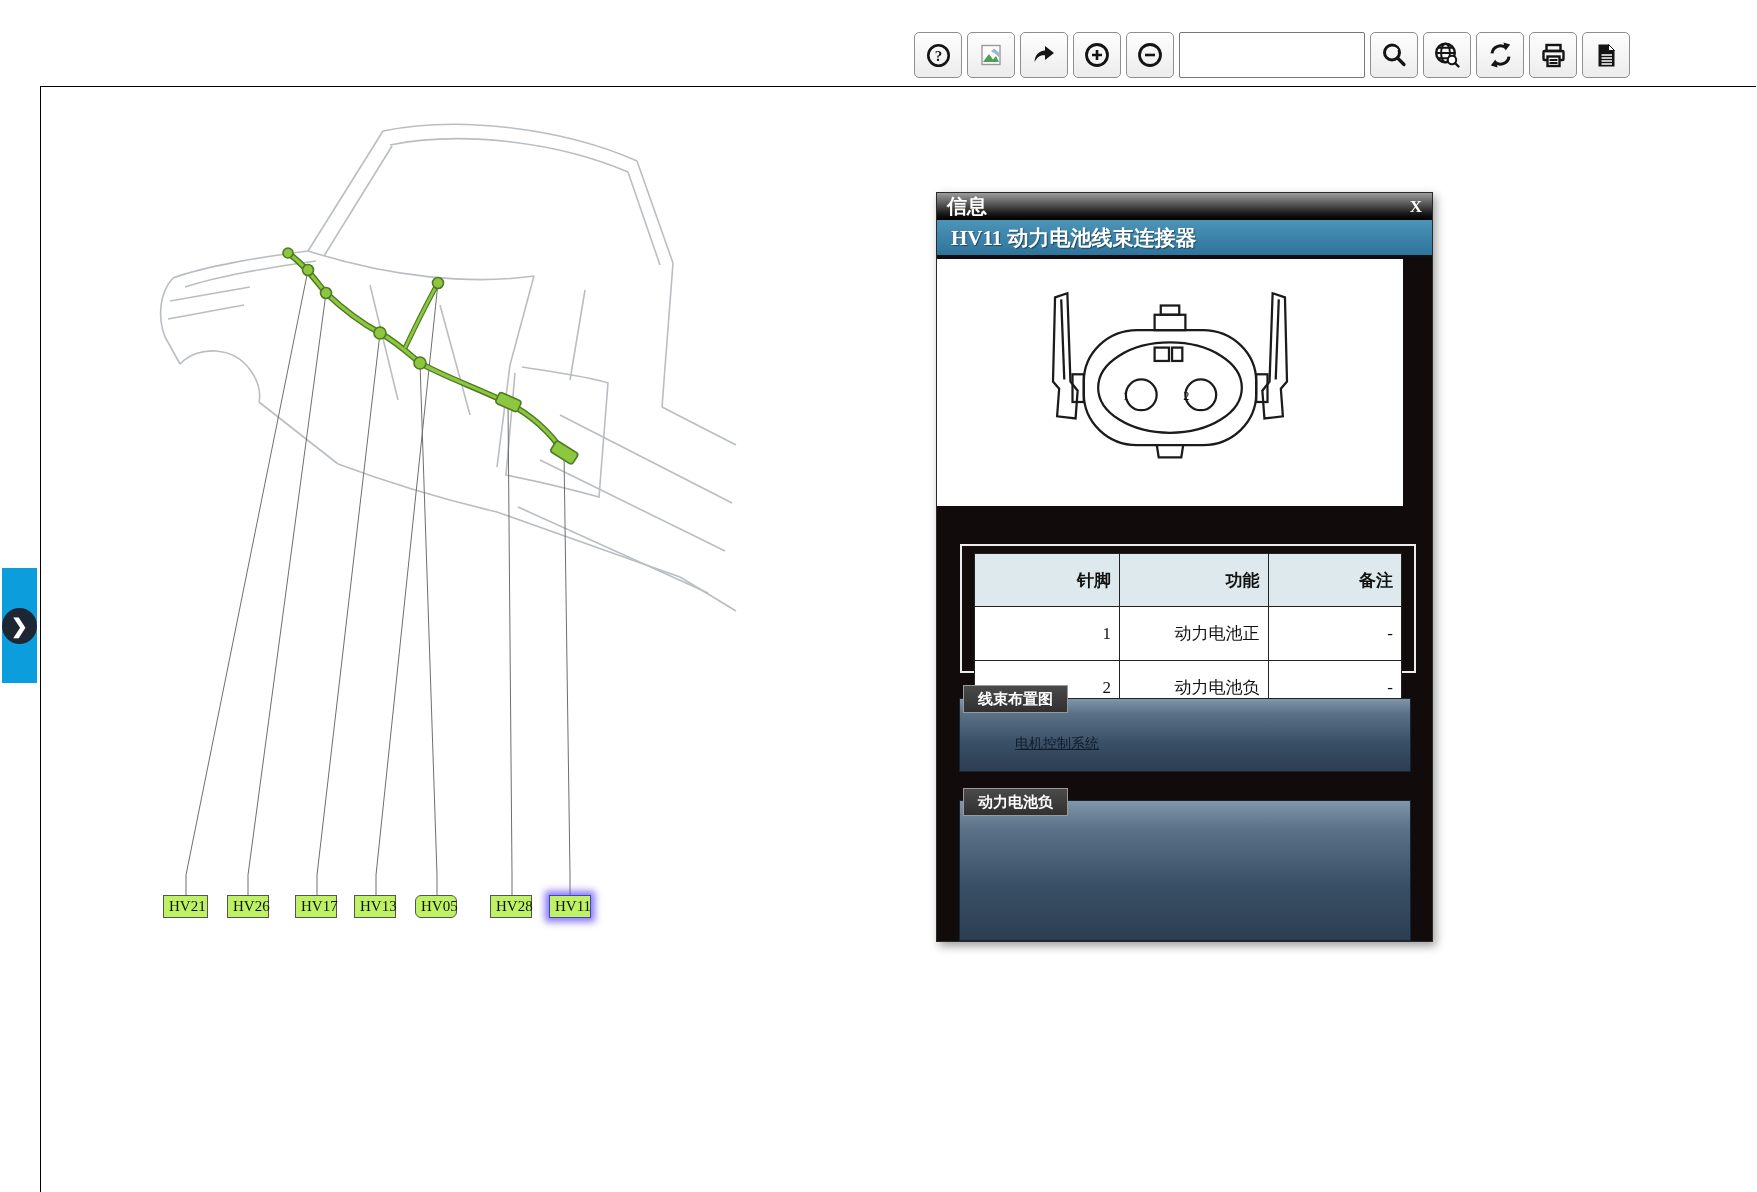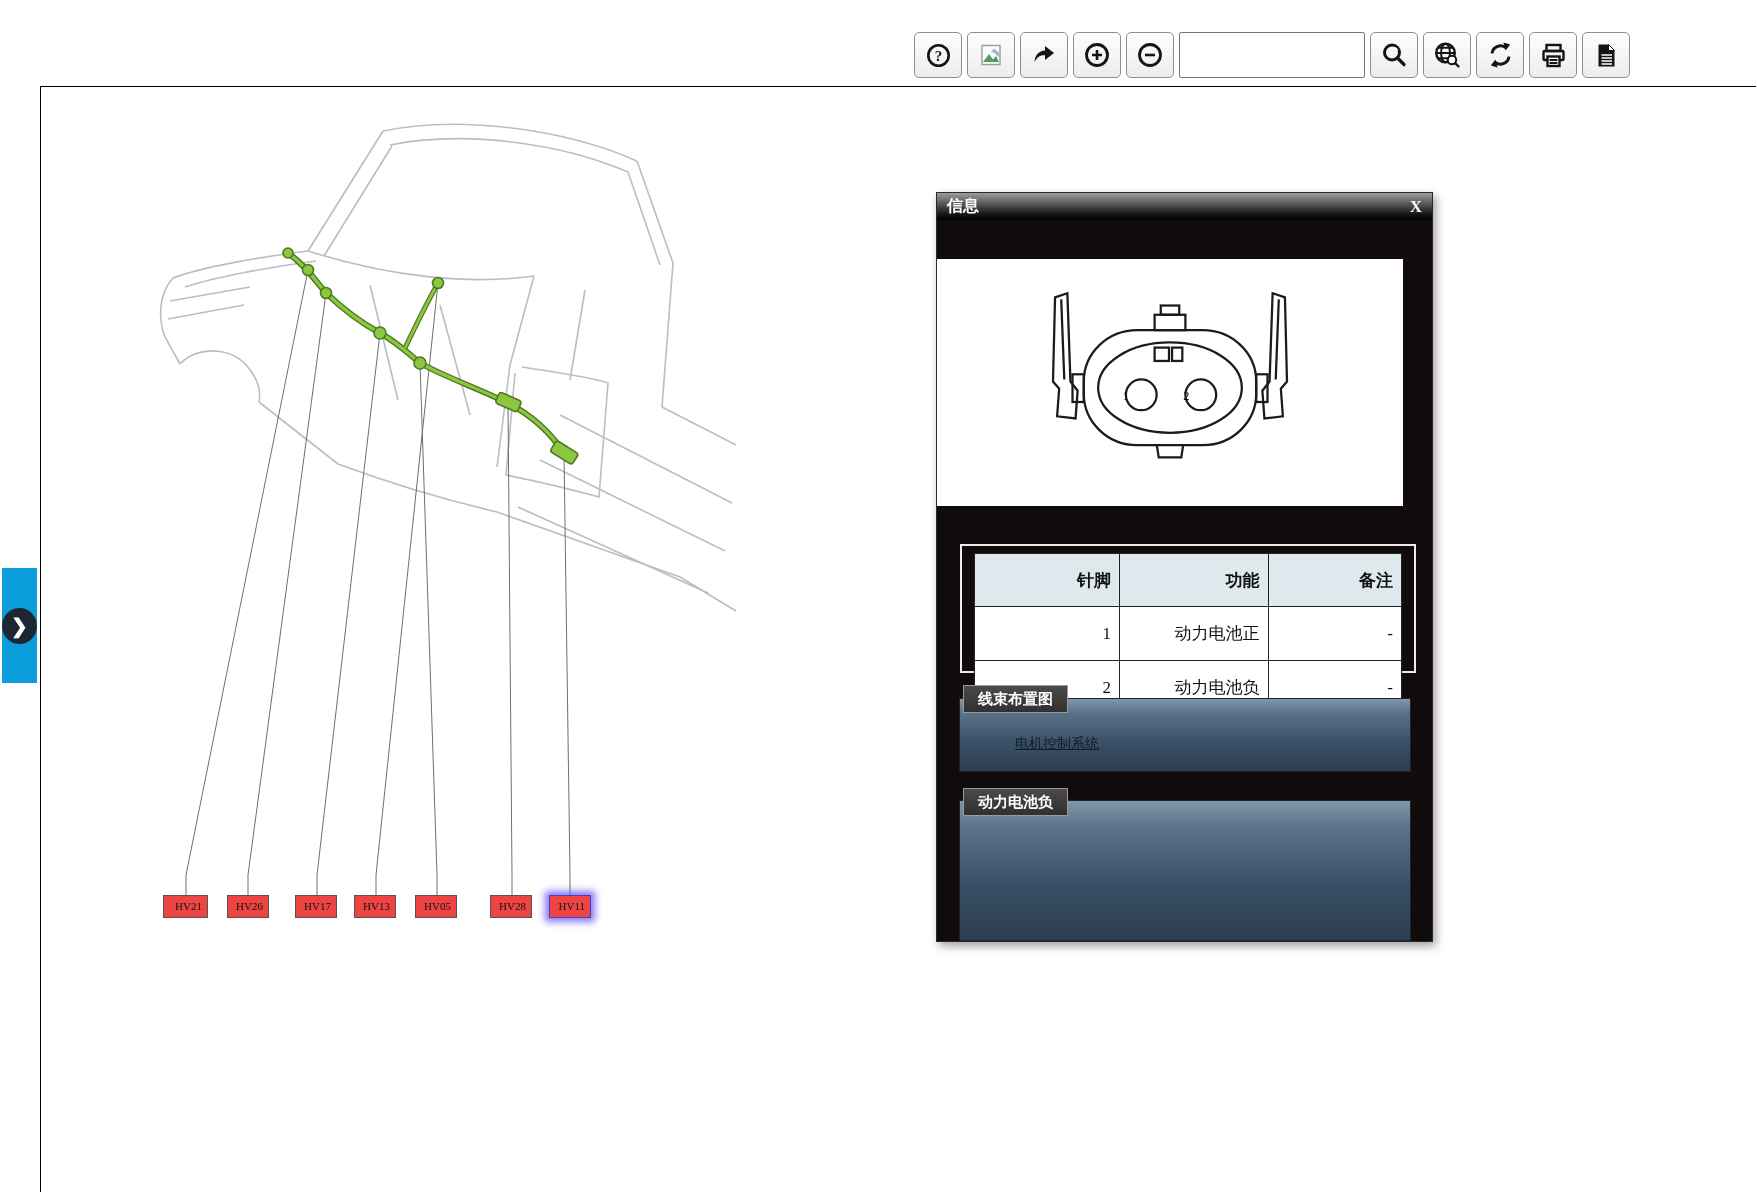--- a/index.html
+++ b/index.html
@@ -20,32 +20,32 @@
     border-top:1px solid #000;border-left:1px solid #000;box-sizing:border-box;background:#fff;}
 
   
   .side-toggle{position:absolute;left:2px;top:568px;width:35px;height:115px;background:#0c9ddc;
     display:flex;align-items:center;justify-content:center;cursor:pointer;}
   .side-toggle .knob{width:36px;height:36px;border-radius:50%;background:#1c2733;
     display:flex;align-items:center;justify-content:center;color:#fff;font-size:20px;font-weight:bold;}
 
   
   .car-diagram{position:absolute;left:140px;top:115px;width:600px;height:815px;}
-  .hv-label{position:absolute;top:895px;box-sizing:border-box;background:#ef4444;border:1px solid #555;
-    font-family:"Liberation Serif",serif;font-size:11px;color:#111;padding:1px 5px;line-height:19px;
+  .hv-label{position:absolute;top:895px;box-sizing:border-box;background:#bef264;border:1px solid #555;
+    font-family:"Liberation Serif",serif;font-size:15px;color:#111;padding:1px 5px;line-height:19px;
     cursor:pointer;text-align:right;}
   .hv-label.selected{border:1px solid #4343c8;box-shadow:0 0 7px 4px rgba(108,88,240,.8);}
 
   
   .popup{position:absolute;left:936px;top:192px;width:497px;height:750px;background:#120b0b;
     border:1px solid #2a2a2a;box-sizing:border-box;box-shadow:3px 4px 9px rgba(0,0,0,.38);}
   .popup-titlebar{position:absolute;left:0;top:0;width:100%;height:27px;box-sizing:border-box;
     background:linear-gradient(#9c9c9c,#555 42%,#161616 78%,#000);
     display:flex;justify-content:space-between;align-items:center;padding:0 10px;}
-  .popup-titlebar .t{color:#fff;font-weight:bold;font-size:16px;}
+  .popup-titlebar .t{color:#fff;font-weight:bold;font-size:20px;}
   .popup-close{color:#fff;font-family:"Liberation Serif",serif;font-weight:bold;font-size:17px;cursor:pointer;}
   .popup-header{position:absolute;left:0;top:27px;width:100%;height:37px;box-sizing:border-box;
     background:linear-gradient(#4c94b8,#2e749c);color:#fff;display:flex;align-items:center;padding-left:14px;
     font-family:"Liberation Serif",serif;font-weight:bold;font-size:21px;text-shadow:1px 1px 1px rgba(0,0,0,.45);
     border-bottom:2px solid #101010;}
   .connector-panel{position:absolute;left:0;top:66px;width:466px;height:247px;background:#fff;
     display:flex;align-items:center;justify-content:center;}
 
   .pin-table-wrap{position:absolute;left:23px;top:351px;width:456px;height:129px;box-sizing:border-box;
     border:2px solid #ececec;background:#120b0b;padding:7px 12px;}
@@ -208,29 +208,30 @@
           <rect x="411" y="331" width="26" height="13" rx="3" transform="rotate(32 424 338)"></rect>
         </g>
       </g>
     </svg>
   </div>
 
   <div class="hv-label" style="left:163px;width:45px;">HV21</div>
   <div class="hv-label" style="left:227px;width:42px;">HV26</div>
   <div class="hv-label" style="left:295px;width:42px;">HV17</div>
   <div class="hv-label" style="left:354px;width:42px;">HV13</div>
-  <div class="hv-label" style="left:415px;width:42px;">HV05</div>
+  <div class="hv-label" style="left:415px;width:42px;border-radius:6px;">HV05</div>
   <div class="hv-label" style="left:490px;width:42px;">HV28</div>
   <div class="hv-label selected" style="left:549px;width:42px;">HV11</div>
 
   <div class="popup">
     <div class="popup-titlebar">
       <span class="t">信息</span>
       <span class="popup-close">X</span>
     </div>
+    <div class="popup-header">HV11 动力电池线束连接器</div>
 
     <div class="connector-panel">
       <svg width="310" height="195" viewBox="0 0 300 190">
         <g fill="none" stroke="#1b1b1b" stroke-width="2.2">
 
           <path d="M38,12 L50,8 L53,94 L60,103 L58,130 L40,128 L42,101 L36,94 Z"></path>
           <path d="M44,14 L47,92"></path>
 
           <path d="M262,12 L250,8 L247,94 L240,103 L242,130 L260,128 L258,101 L264,94 Z"></path>
           <path d="M256,14 L253,92"></path>

